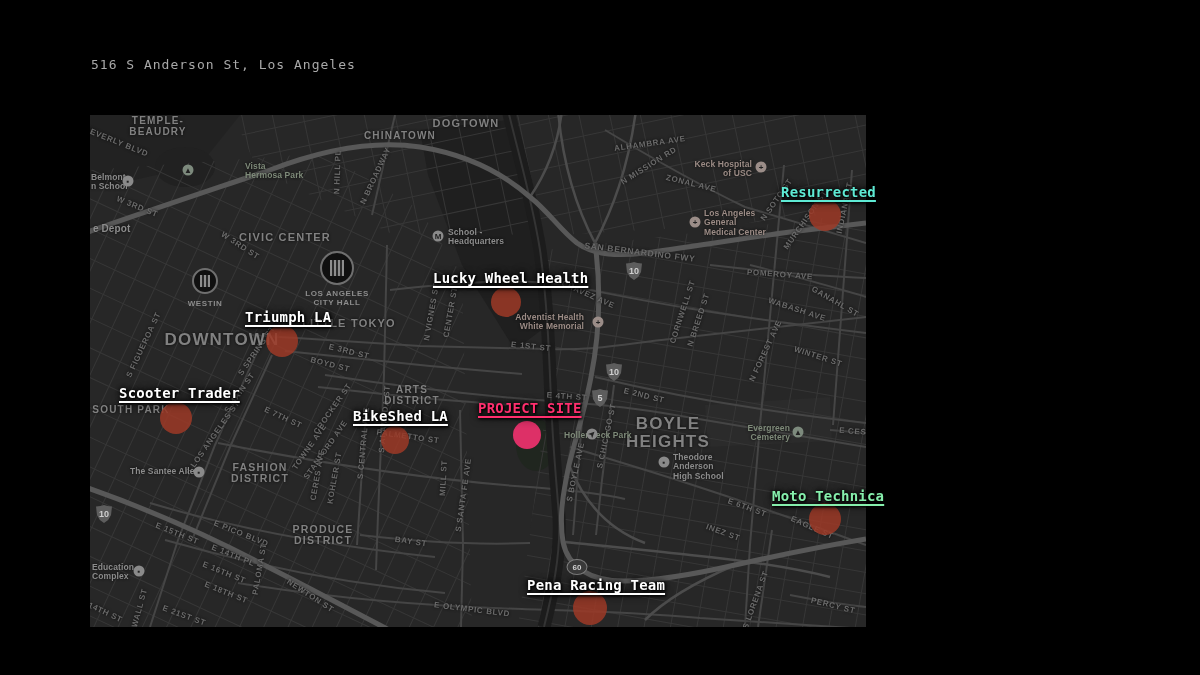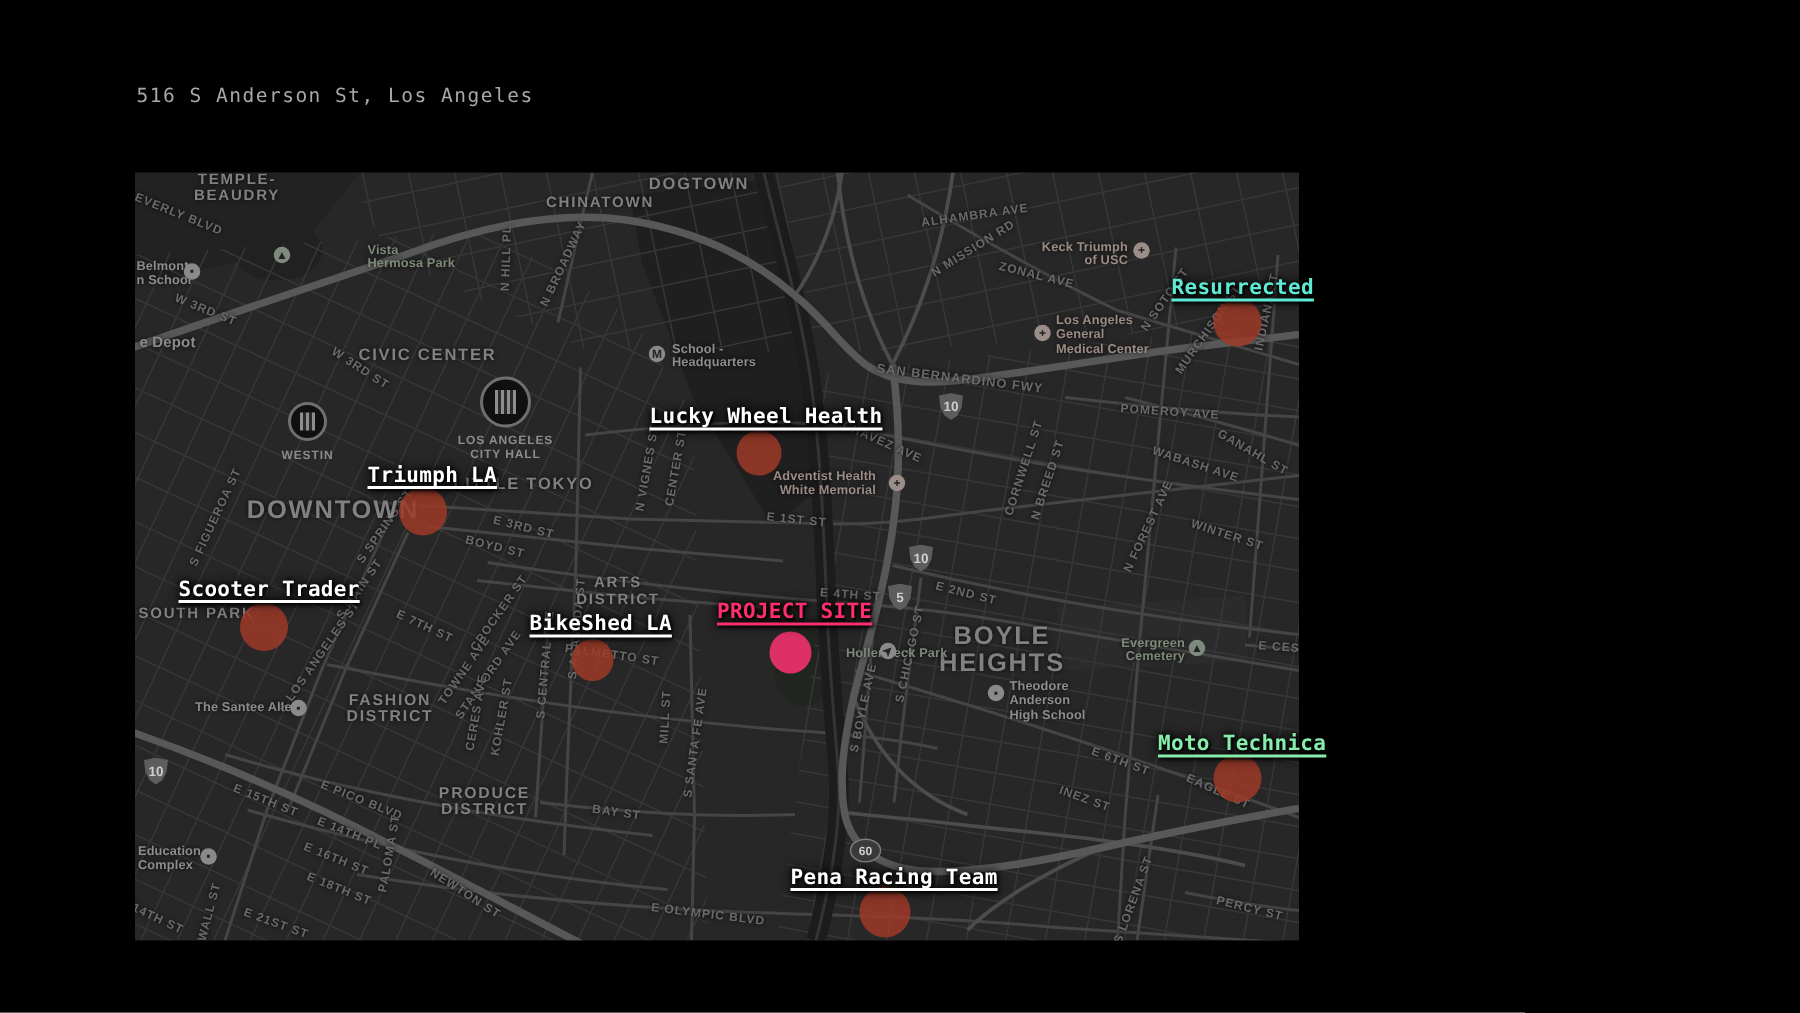--- a/index.html
+++ b/index.html
@@ -640,21 +640,21 @@
         <div class="poi-label poi-park" style="top: 46.5px; left: 110px; text-align: left;">Vista
 Hermosa Park</div>
         <div class="poi-icon" style="background: rgb(125, 138, 125); left: 98px; top: 55px;">▲</div>
         <div class="poi-label" style="top: 57.5px; left: 1px; text-align: left;">Belmont
 n School</div>
         <div class="poi-icon" style="background: rgb(138, 138, 138); left: 38px; top: 66px;">▪</div>
         <div class="poi-label" style="top: 109.25px; left: 3px; text-align: left; font-size: 10px;">e Depot</div>
         <div class="poi-label" style="top: 112.5px; left: 358px; text-align: left;">School -
 Headquarters</div>
         <div class="poi-icon" style="background: rgb(138, 138, 138); left: 348px; top: 121px;">M</div>
-        <div class="poi-label poi-hospital" style="top: 44.5px; right: 114px; text-align: right;">Keck Triumph
+        <div class="poi-label poi-hospital" style="top: 44.5px; right: 114px; text-align: right;">Keck Hospital
 of USC</div>
         <div class="poi-icon" style="background: rgb(155, 141, 136); left: 671px; top: 52px;">+</div>
         <div class="poi-label poi-hospital" style="top: 93.75px; left: 614px; text-align: left;">Los Angeles
 General
 Medical Center</div>
         <div class="poi-icon" style="background: rgb(155, 141, 136); left: 605px; top: 107px;">+</div>
         <div class="poi-label poi-hospital" style="top: 197.5px; right: 282px; text-align: right;">Adventist Health
 White Memorial</div>
         <div class="poi-icon" style="background: rgb(155, 141, 136); left: 508px; top: 207px;">+</div>
         <div class="poi-label poi-park" style="top: 316.25px; left: 429px; text-align: left;">Hollenbeck Park</div>

